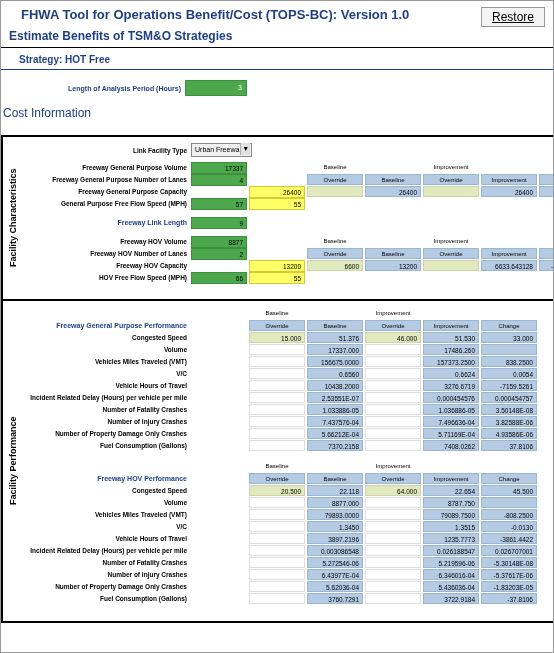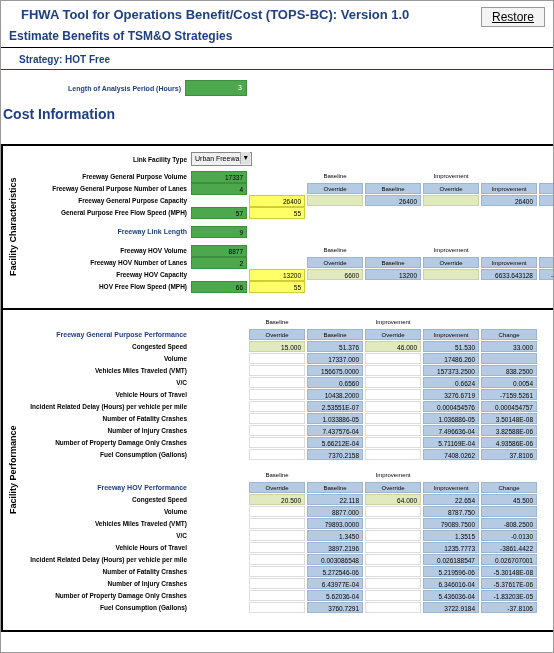--- a/index.html
+++ b/index.html
@@ -76,23 +76,22 @@
     color: #fff;
     width: 56px;
     height: 14px;
     line-height: 14px;
     text-align: right;
     padding-right: 4px;
     border: 1px solid #3d8f3d;
   }
   .cost-info {
     color: #1f3f84;
-    font-size: 14px;
-    padding: 0 0 22px 2px;
-    font-weight: bold;
+    font-size: 12px;
+    padding: 0 0 15px 2px;
   }
 
   .panel {
     display: flex;
     border-top: 2px solid #000;
     border-bottom: 2px solid #000;
     margin-top: 0;
   }
   .panel + .panel { border-top: none; }
   .side-label {

